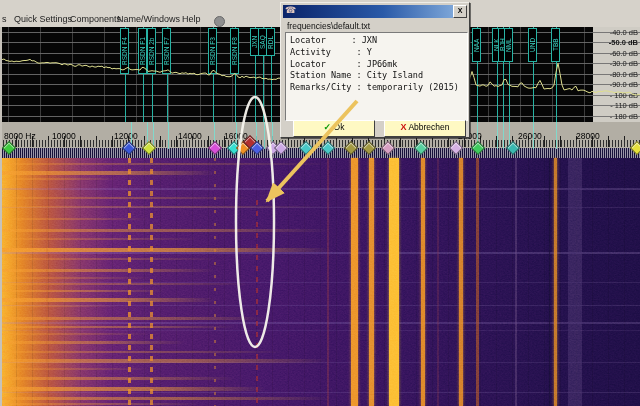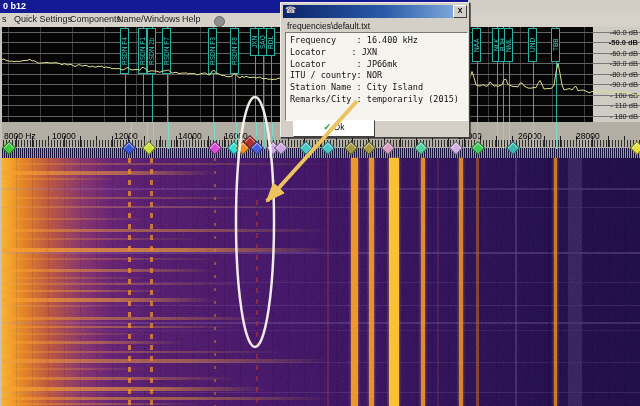--- a/index.html
+++ b/index.html
@@ -57,37 +57,33 @@
   #dlg-close{position:absolute;right:2px;top:1.5px;width:12px;height:11px;background:#d4d0c8;
              border-top:1px solid #fff;border-left:1px solid #fff;
              border-right:1px solid #404040;border-bottom:1px solid #404040;
              font-size:7px;font-weight:bold;color:#000;text-align:center;line-height:10px;}
   #dlg-path{position:absolute;left:6px;top:18px;font-size:8.5px;color:#111;}
   #dlg-info{position:absolute;left:4px;top:29px;width:177px;height:85px;background:#f6f4ef;
             border-top:1px solid #7a7a7a;border-left:1px solid #7a7a7a;
             border-right:1px solid #fff;border-bottom:1px solid #fff;
             font-family:"DejaVu Sans Mono",monospace;font-size:8.5px;line-height:11.8px;
             color:#111;padding:2px 0 0 4px;white-space:pre;overflow:hidden;}
-  .dlg-btn{position:absolute;top:117px;height:15px;background:#ffffff;
+  .dlg-btn{position:absolute;top:117px;height:15px;background:#fef9c3;
            border-top:1px solid #fff;border-left:1px solid #fff;
            border-right:1px solid #404040;border-bottom:1px solid #404040;
            font-size:8.5px;color:#000;text-align:center;line-height:13px;}
   .dlg-btn .ck{color:#0a9a0a;font-weight:bold;font-size:9px;}
   .dlg-btn .xx{color:#cc1111;font-weight:bold;font-size:9px;}
   #overlay{position:absolute;left:0;top:0;z-index:100;pointer-events:none;}
 </style>
 </head>
 <body>
 
 <div id="app">
 
-  <div id="titlebar">
-    <span class="t">0 b12</span>
-    <div class="corner"></div>
-  </div>
 
   <div id="menubar">
       <div class="menu-item" style="left: 2px;">s</div>
       <div class="menu-item" style="left: 14px;">Quick Settings</div>
       <div class="menu-item" style="left: 70px;">Components</div>
       <div class="menu-item" style="left: 117px;">Name/Windows</div>
       <div class="menu-item" style="left: 182px;">Help</div>
     </div>
   <div id="rec"></div>
 
@@ -264,24 +260,28 @@
   </div>
 
   <div id="leftedge"></div>
 
   <div id="dialog">
     <div id="dlg-title">
       <span class="ico">☎</span>
     </div>
     <div id="dlg-close">X</div>
     <div id="dlg-path">frequencies\default.txt</div>
-    <div id="dlg-info"><div>Frequency    : 16.400 kHz</div><div>Locator     : JXN</div><div>Locator      : JP66mk</div><div>ITU / country: NOR</div><div>Station Name : City Island</div><div>Remarks/City : temporarily (2015)</div></div>
+    <div id="dlg-info"><div>Locator     : JXN</div><div>Activity     : Y</div><div>Locator      : JP66mk</div><div>Station Name : City Island</div><div>Remarks/City : temporarily (2015)</div></div>
     <div class="dlg-btn" style="left:12px;width:80px;">
       <span class="ck">✓</span>
       <span>Ok</span>
+    </div>
+    <div class="dlg-btn" style="left:103px;width:80px;">
+      <span class="xx">X</span>
+      <span>Abbrechen</span>
     </div>
   </div>
 
   <svg id="overlay" width="640" height="406">
     <defs>
       <marker id="ah" markerWidth="6" markerHeight="5" refX="4.5" refY="2" orient="auto" markerUnits="strokeWidth">
         <path d="M0,0 L5,2 L0,4 z" id="ah-path" fill="#ecc35e"></path>
       </marker>
     </defs>
     <ellipse id="ann-ellipse" cx="255" cy="222" rx="19" ry="125" fill="none" stroke-width="2.5" opacity="0.95" stroke="#f8f6ee"></ellipse>

